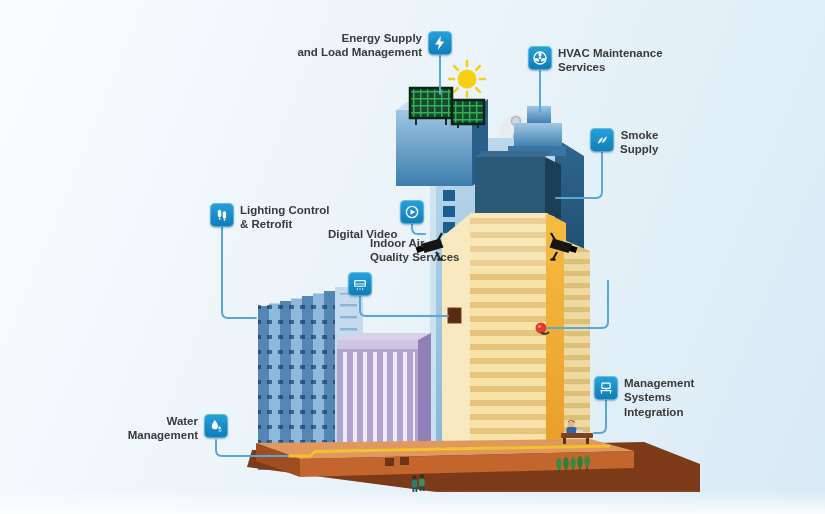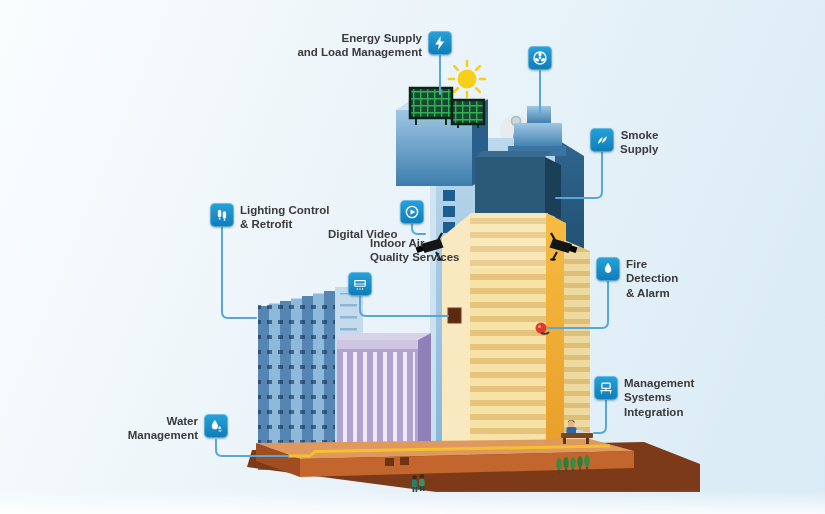--- a/index.html
+++ b/index.html
@@ -253,20 +253,24 @@
   <div class="callout" style="left:528px;top:46px;">
     <div class="cicon">
       <svg width="18" height="18" viewBox="0 0 24 24">
         <circle cx="12" cy="12" r="8" fill="none" stroke="#fff" stroke-width="1.8"></circle>
         <circle cx="12" cy="12" r="1.8" fill="#fff"></circle>
         <ellipse cx="12" cy="7.2" rx="2" ry="3" fill="#fff"></ellipse>
         <ellipse cx="8" cy="14.4" rx="2" ry="3" fill="#fff" transform="rotate(120 8 14.4)"></ellipse>
         <ellipse cx="16" cy="14.4" rx="2" ry="3" fill="#fff" transform="rotate(-120 16 14.4)"></ellipse>
       </svg>
     </div>
+    <div class="lines">
+      <span>HVAC Maintenance</span>
+      <span>Services</span>
+    </div>
   </div>
 
   <div class="callout" style="left:590px;top:128px;text-align:right;">
     <div class="cicon">
       <svg width="18" height="18" viewBox="0 0 24 24">
         <path d="M6.5,17 Q7.5,10.5 13,8 Q12,14.5 6.5,17 Z" fill="#fff"></path>
         <path d="M12,16 Q13,9.5 18.5,7 Q17.5,13.5 12,16 Z" fill="#fff"></path>
       </svg>
     </div>
     <div class="lines">
@@ -311,32 +315,20 @@
       <svg width="18" height="18" viewBox="0 0 24 24">
         <rect x="5" y="7.5" width="14" height="7.5" rx="1" fill="none" stroke="#fff" stroke-width="1.6"></rect>
         <line x1="5" y1="12" x2="19" y2="12" stroke="#fff" stroke-width="1.2"></line>
         <line x1="8.5" y1="17.5" x2="8.5" y2="19.5" stroke="#fff" stroke-width="1.4"></line>
         <line x1="12" y1="17.5" x2="12" y2="19.5" stroke="#fff" stroke-width="1.4"></line>
         <line x1="15.5" y1="17.5" x2="15.5" y2="19.5" stroke="#fff" stroke-width="1.4"></line>
       </svg>
     </div>
   </div>
 
-  <div class="callout" style="left:596px;top:257px;">
-    <div class="cicon">
-      <svg width="18" height="18" viewBox="0 0 24 24">
-        <path d="M12,3.5 C9.5,7.5 7.2,10 7.8,13.8 a4.4,4.4 0 0 0 8.6,0 C17,10 14.5,7.5 12,3.5 Z" fill="#fff"></path>
-      </svg>
-    </div>
-    <div class="lines">
-      <span>Fire</span>
-      <span>Detection</span>
-      <span>&amp; Alarm</span>
-    </div>
-  </div>
 
   <div class="callout" style="left:594px;top:376px;">
     <div class="cicon">
       <svg width="18" height="18" viewBox="0 0 24 24">
         <rect x="6.5" y="5.5" width="11" height="7" rx="1" fill="none" stroke="#fff" stroke-width="1.6"></rect>
         <line x1="12" y1="12.5" x2="12" y2="15" stroke="#fff" stroke-width="1.4"></line>
         <line x1="4.5" y1="15.5" x2="19.5" y2="15.5" stroke="#fff" stroke-width="1.6"></line>
         <line x1="6" y1="15.5" x2="6" y2="19.5" stroke="#fff" stroke-width="1.4"></line>
         <line x1="18" y1="15.5" x2="18" y2="19.5" stroke="#fff" stroke-width="1.4"></line>
       </svg>

